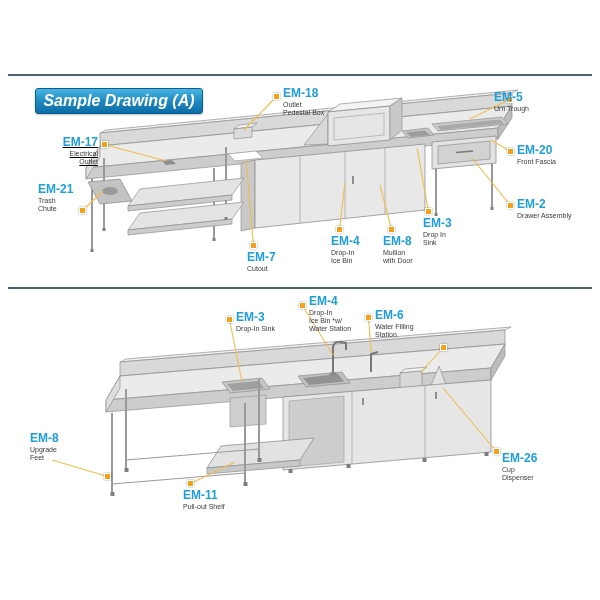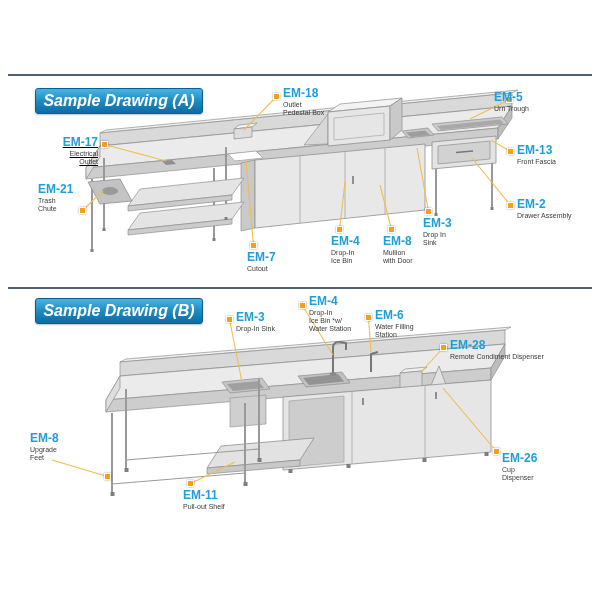--- a/index.html
+++ b/index.html
@@ -176,23 +176,20 @@
       <line x1="496.5" y1="451.5" x2="443" y2="388"></line>
       <line x1="190.5" y1="483.5" x2="235" y2="462"></line>
     </g>
   </svg>
 
   <div class="divider d1"></div>
   <div class="divider d2"></div>
   <div class="banner a">
     <span>Sample Drawing (A)</span>
   </div>
-  <div class="banner b">
-    <span>Sample Drawing (B)</span>
-  </div>
 
   <div class="mk" style="left:273px;top:93px"></div>
   <div class="lbl" style="left:283px;top:87px">
     <div class="code">EM-18</div>
     <div class="desc">Outlet
 Pedestal Box</div>
   </div>
 
   <div class="mk" style="left:506px;top:96px"></div>
   <div class="lbl" style="left:494px;top:91px">
@@ -202,21 +199,21 @@
 
   <div class="mk" style="left:101px;top:141px"></div>
   <div class="lbl ra" style="left:52px;top:136px;width:46px">
     <div class="code">EM-17</div>
     <div class="desc">Electrical
 Outlet</div>
   </div>
 
   <div class="mk" style="left:507px;top:148px"></div>
   <div class="lbl" style="left:517px;top:144px">
-    <div class="code">EM-13</div>
+    <div class="code">EM-20</div>
     <div class="desc">Front Fascia</div>
   </div>
 
   <div class="mk" style="left:79px;top:207px"></div>
   <div class="lbl" style="left:38px;top:183px">
     <div class="code">EM-21</div>
     <div class="desc">Trash
 Chute</div>
   </div>
 
@@ -268,24 +265,20 @@
   </div>
 
   <div class="mk" style="left:365px;top:314px"></div>
   <div class="lbl" style="left:375px;top:309px">
     <div class="code">EM-6</div>
     <div class="desc">Water Filling
 Station</div>
   </div>
 
   <div class="mk" style="left:440px;top:344px"></div>
-  <div class="lbl" style="left:450px;top:339px">
-    <div class="code">EM-28</div>
-    <div class="desc">Remote Condiment Dispenser</div>
-  </div>
 
   <div class="mk" style="left:104px;top:473px"></div>
   <div class="lbl" style="left:30px;top:432px">
     <div class="code">EM-8</div>
     <div class="desc">Upgrade
 Feet</div>
   </div>
 
   <div class="mk" style="left:493px;top:448px"></div>
   <div class="lbl" style="left:502px;top:452px">

